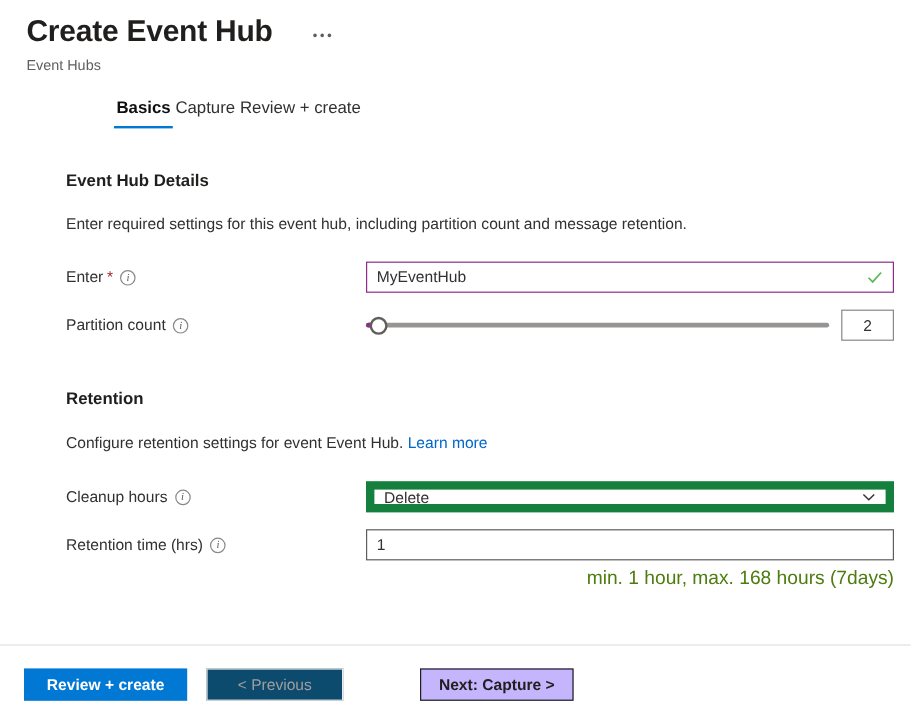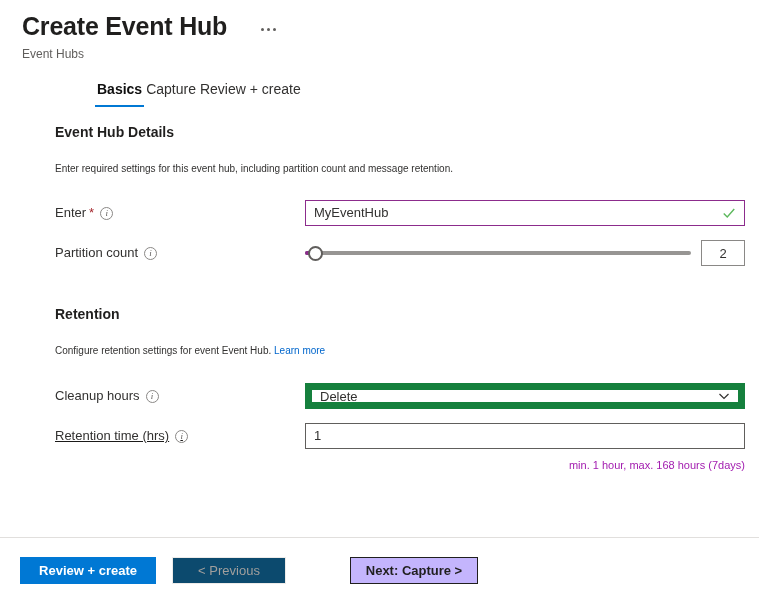--- a/index.html
+++ b/index.html
@@ -90,32 +90,32 @@
     position: absolute;
     left: 0; right: 0; bottom: 0;
     height: 2px;
     background: #0078d4;
   }
 
   
   .body {
     position: absolute;
     left: 0;
-    top: 122px;
+    top: 140px;
     width: 759px;
   }
   .section-head {
     font-size: 14px;
     font-weight: 700;
     color: #201f1e;
     margin: 0 0 0 55px;
     line-height: 20px;
   }
   .section-desc {
-    font-size: 10px;
+    font-size: 13px;
     color: #323130;
     margin: 0 0 0 55px;
     line-height: 18px;
   }
   .link {
     color: #0066cc;
     text-decoration: none;
     cursor: pointer;
   }
 
@@ -257,22 +257,22 @@
     font-size: 13px;
     color: #323130;
     flex: none;
   }
 
   .helper {
     position: absolute;
     left: 250px;
     width: 440px;
     text-align: right;
-    font-size: 11px;
-    color: #a21caf;
+    font-size: 16px;
+    color: #4d7c0f;
     line-height: 16px;
   }
 
   
   .divider {
     position: absolute;
     left: 0;
     top: 537px;
     width: 759px;
     height: 1px;
@@ -399,21 +399,21 @@
       <div class="field-col">
         <div class="dropdown">
           <span class="val">Delete</span>
           <svg class="chev" viewBox="0 0 12 12">
             <path d="M1.5 4 L6 8.5 L10.5 4" fill="none" stroke="#323130" stroke-width="1.2"></path>
           </svg>
         </div>
       </div>
     </div>
 
-    <div class="row" style="margin-top:14px;text-decoration:underline;">
+    <div class="row" style="margin-top:14px;">
       <span class="label">
         <span>Retention time (hrs)</span>
         <span class="info-icon">i</span>
       </span>
       <div class="field-col">
         <div class="txtbox">
           <span class="val">1</span>
         </div>
       </div>
     </div>

